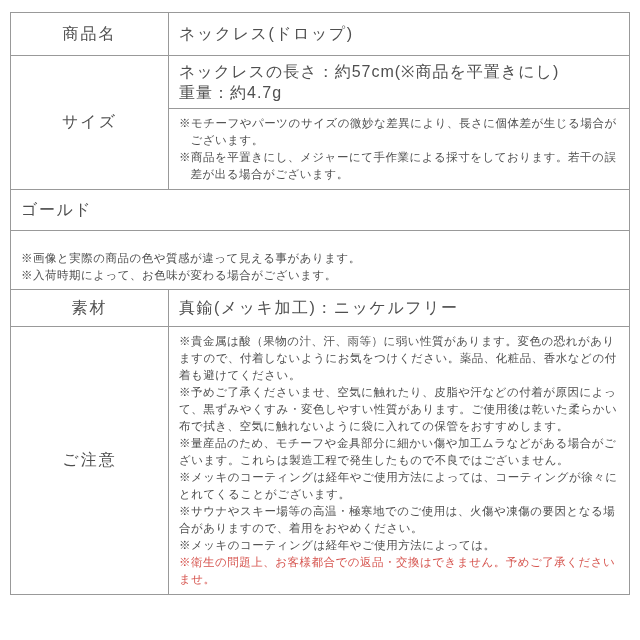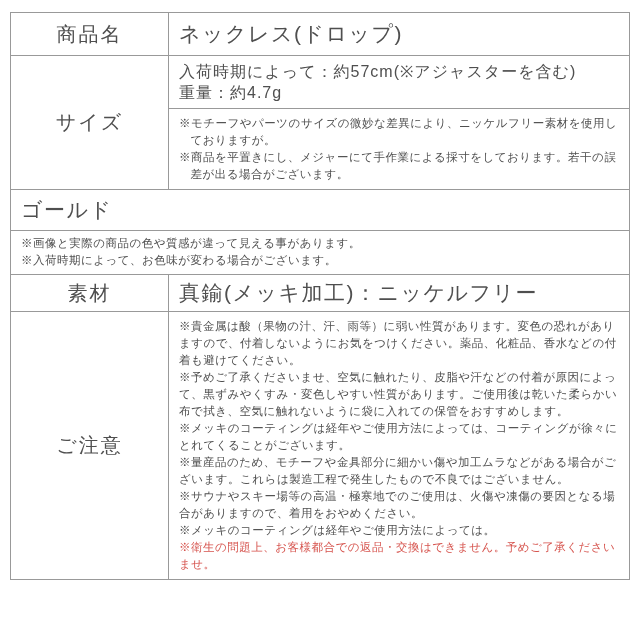--- a/index.html
+++ b/index.html
@@ -28,51 +28,51 @@
   }
   .row { display: flex; }
   .row + .row { border-top: 1px solid var(--border); }
   .cell-label {
     width: 158px;
     min-width: 158px;
     border-right: 1px solid var(--border);
     display: flex;
     align-items: center;
     justify-content: center;
-    font-size: 20px;
+    font-size: 16px;
     letter-spacing: 2px;
     color: var(--text);
   }
   .cell-right {
     flex: 1;
     display: flex;
     flex-direction: column;
     min-width: 0;
   }
   .sec + .sec { border-top: 1px solid var(--border); }
   .sec-main {
     display: flex;
     align-items: center;
     padding: 0 8px 0 10px;
-    font-size: 21px;
+    font-size: 16px;
     letter-spacing: 1.5px;
   }
   .sec-main.h42 { height: 42px; }
   .sec-main.h40 { height: 40px; }
   .sec-main.h36 { height: 36px; text-align: right; }
   .sec-lines {
     padding: 5px 8px 5px 10px;
     font-size: 16px;
     letter-spacing: 1px;
     line-height: 21px;
   }
   .sec-notes {
     padding: 6px 8px 6px 10px;
   }
-  .sec-notes.pad-tight { padding: 4px 8px 5px 10px; }
+  .sec-notes.pad-tight { padding: 19px 8px 5px 10px; }
   .note {
     font-size: 11.5px;
     line-height: 17px;
     letter-spacing: 0.5px;
     color: var(--text);
   }
   .note.hang {
     padding-left: 1em;
     text-indent: -1em;
   }
@@ -87,25 +87,25 @@
     <div class="cell-label">商品名</div>
     <div class="cell-right">
       <div class="sec sec-main h42">ネックレス(ドロップ)</div>
     </div>
   </div>
 
   <div class="row">
     <div class="cell-label">サイズ</div>
     <div class="cell-right">
       <div class="sec sec-lines">
-        <div>入荷時期によって：約57cm(※アジャスターを含む)</div>
+        <div>ネックレスの長さ：約57cm(※商品を平置きにし)</div>
         <div>重量：約4.7g</div>
       </div>
       <div class="sec sec-notes">
-        <div class="note hang">※モチーフやパーツのサイズの微妙な差異により、ニッケルフリー素材を使用しておりますが。</div>
+        <div class="note hang">※モチーフやパーツのサイズの微妙な差異により、長さに個体差が生じる場合がございます。</div>
         <div class="note hang">※商品を平置きにし、メジャーにて手作業による採寸をしております。若干の誤差が出る場合がございます。</div>
       </div>
     </div>
   </div>
 
   <div class="row">
     <div class="cell-right">
       <div class="sec sec-main h40">ゴールド</div>
       <div class="sec sec-notes pad-tight">
         <div class="note hang">※画像と実際の商品の色や質感が違って見える事があります。</div>
@@ -120,22 +120,22 @@
       <div class="sec sec-main h36">真鍮(メッキ加工)：ニッケルフリー</div>
     </div>
   </div>
 
   <div class="row">
     <div class="cell-label">ご注意</div>
     <div class="cell-right">
       <div class="sec sec-notes">
         <div class="note">※貴金属は酸（果物の汁、汗、雨等）に弱い性質があります。変色の恐れがありますので、付着しないようにお気をつけください。薬品、化粧品、香水などの付着も避けてください。</div>
         <div class="note">※予めご了承くださいませ、空気に触れたり、皮脂や汗などの付着が原因によって、黒ずみやくすみ・変色しやすい性質があります。ご使用後は乾いた柔らかい布で拭き、空気に触れないように袋に入れての保管をおすすめします。</div>
+        <div class="note">※量産品のため、モチーフや金具部分に細かい傷や加工ムラなどがある場合がございます。これらは製造工程で発生したもので不良ではございません。</div>
         <div class="note">※メッキのコーティングは経年やご使用方法によっては、コーティングが徐々にとれてくることがございます。</div>
-        <div class="note">※量産品のため、モチーフや金具部分に細かい傷や加工ムラなどがある場合がございます。これらは製造工程で発生したもので不良ではございません。</div>
         <div class="note">※サウナやスキー場等の高温・極寒地でのご使用は、火傷や凍傷の要因となる場合がありますので、着用をおやめください。</div>
         <div class="note">※メッキのコーティングは経年やご使用方法によっては。</div>
         <div class="note red">※衛生の問題上、お客様都合での返品・交換はできません。予めご了承くださいませ。</div>
       </div>
     </div>
   </div>
 
 </div>
 
 </body></html>

